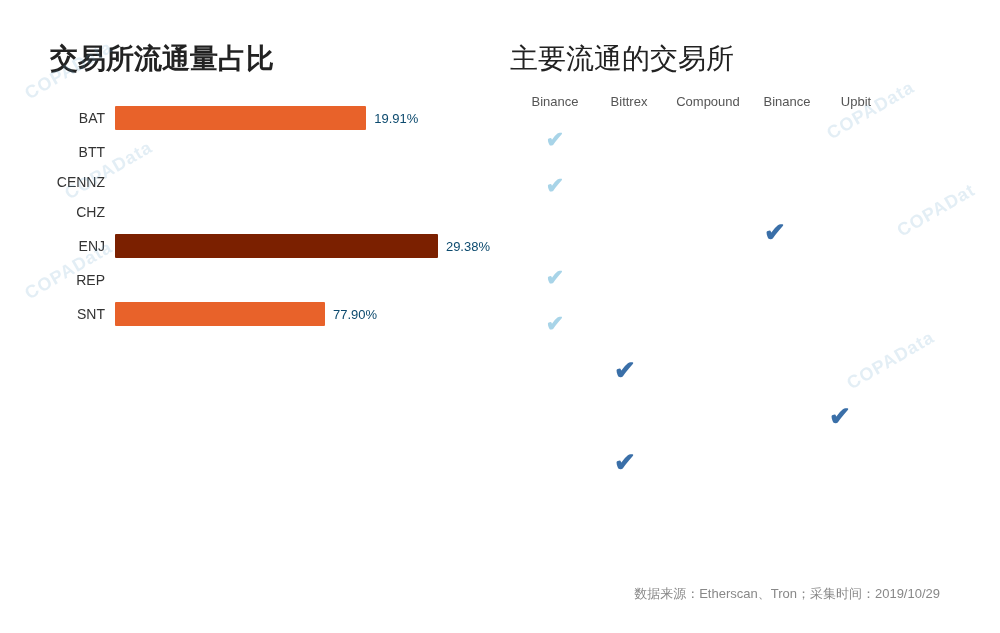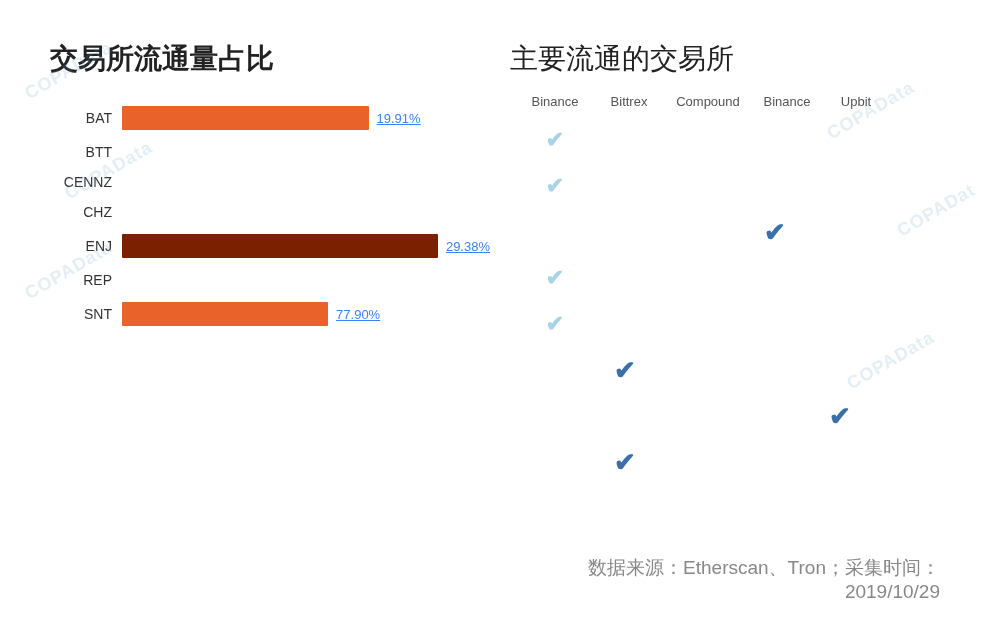--- a/index.html
+++ b/index.html
@@ -51,21 +51,20 @@
       font-weight: 700;
       color: #222;
       margin-bottom: 28px;
     }
 
     .bar-chart {
       display: flex;
       flex-direction: column;
       gap: 14px;
       flex: 1;
-      margin-left: 7px;
     }
 
     .bar-row {
       display: flex;
       align-items: center;
       gap: 10px;
     }
 
     .bar-label {
       width: 55px;
@@ -84,23 +83,22 @@
     }
 
     .bar-fill {
       height: 100%;
       border-radius: 1px;
     }
 
     .bar-value {
       margin-left: 8px;
       font-size: 13px;
-      color: #3b82f6;
+      color: #0c4a6e;
       white-space: nowrap;
-      text-decoration: underline;
     }
 
     
     .right-panel {
       flex: 1;
       display: flex;
       flex-direction: column;
       padding-left: 20px;
     }
 
@@ -160,21 +158,21 @@
       font-weight: 900;
     }
 
     .check-dark {
       color: #3a6fa8;
       font-size: 26px;
       font-weight: 900;
     }
 
     .footer-note {
-      font-size: 19px;
+      font-size: 13px;
       color: #888;
       margin-top: 16px;
       text-align: right;
       padding-right: 10px;
     }
   </style>
 </head>
 <body>
 
 <div class="container">

